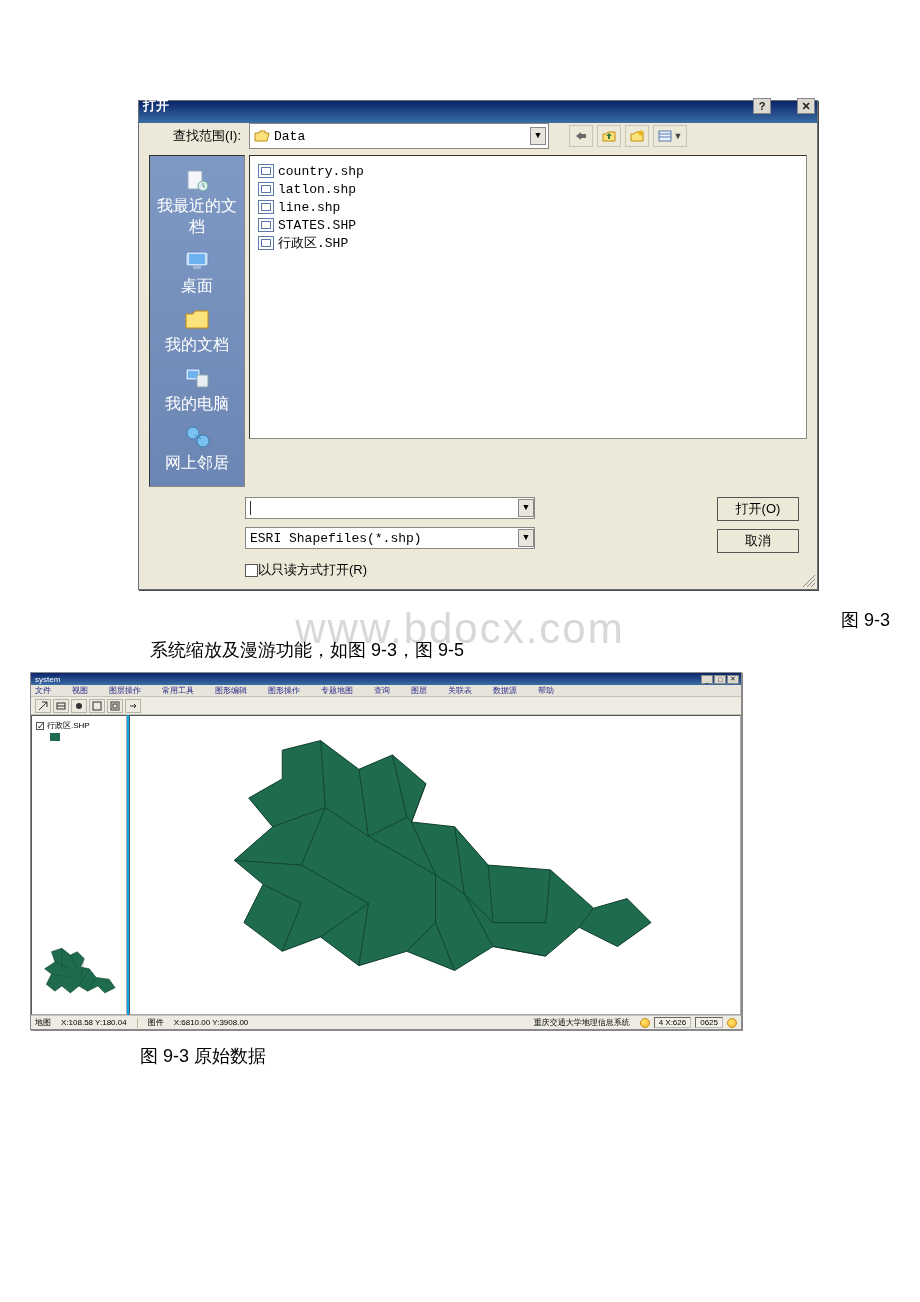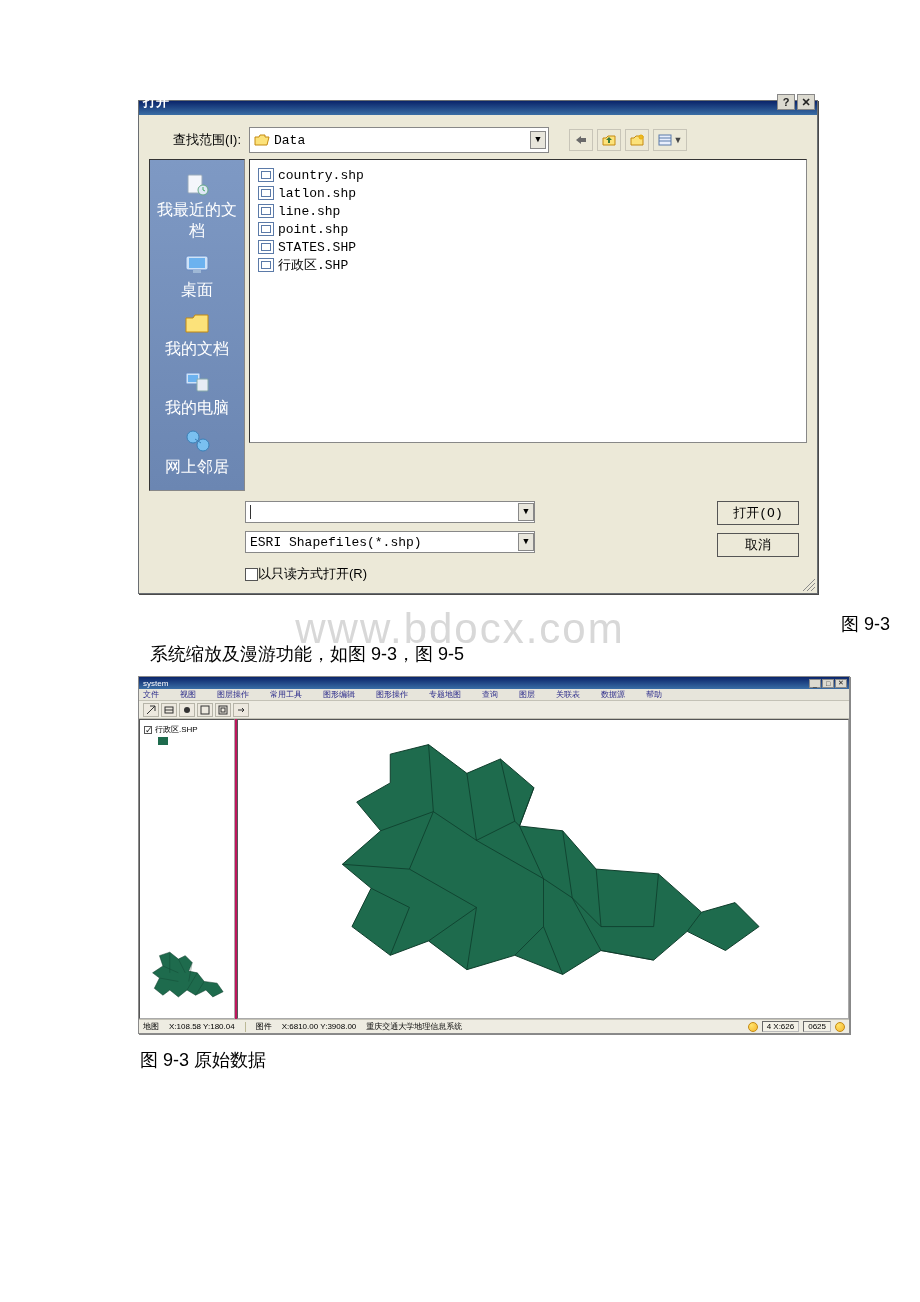--- a/index.html
+++ b/index.html
@@ -35,42 +35,43 @@
     z-index: 1;
     margin-left: 108px;
     width: 680px;
     border: 1px solid #6a6e72;
     background: #ece9d8;
     box-shadow: 1px 1px 0 #4a4a4a;
   }
   .dlg-title {
     display: flex;
     align-items: center;
-    height: 14px;
+    height: 22px;
     background: linear-gradient(#0a246a, #3a6ea5);
     color: #fff;
     font-size: 13px;
     padding: 0 2px 12px 4px;
+    gap: 24px;
   }
   .dlg-title-text { flex: 1; font-weight: bold; }
   .dlg-title-btn {
     width: 18px;
     height: 16px;
     margin-left: 2px;
     background: #dcdad0;
     border: 1px solid #888;
     display: flex;
     align-items: center;
     justify-content: center;
     font-size: 11px;
     color: #222;
     font-family: "Arial", sans-serif;
     font-weight: bold;
   }
-  .dlg-body { padding: 12px 10px 10px; }
+  .dlg-body { padding: 0 10px 10px; }
   .lookin-row {
     display: flex;
     align-items: center;
     gap: 8px;
     margin-bottom: 6px;
   }
   .lookin-label { width: 92px; text-align: right; font-size: 13px; }
   .lookin-sel {
     display: flex;
     align-items: center;
@@ -164,43 +165,42 @@
     font-family:"Courier New", monospace; font-size:13px;
     padding-left: 4px;
   }
   .combo .sel-arrow {
     margin-left:auto; width:16px; height:18px;
     border:1px solid #888; background:#e8e6dc;
     display:flex; align-items:center; justify-content:center; font-size:9px;
   }
   .chk-row { display:flex; align-items:center; font-size:13px; margin-top:4px; }
   .chk-box { width:13px; height:13px; border:1px solid #555; background:#fff; }
-  .dlg-bottom-btns { width: 90px; display:flex; flex-direction:column; gap:8px;font-family:Liberation Mono, monospace; }
+  .dlg-bottom-btns { width: 90px; display:flex; flex-direction:column; gap:8px; }
   .win-btn {
     height: 24px; width: 82px;
     border: 1px solid #555;
     background: #ece9d8;
     font-size: 13px;
     display:flex; align-items:center; justify-content:center;
   }
   .resize-grip {
     position:absolute; right:2px; bottom:2px; width:14px; height:14px;
     color:#888;
   }
   .resize-grip svg { display:block; }
 
   .cap1 { margin: 18px 0 6px 110px; font-size: 18px; text-align: right; }
   .desc { margin: 0 0 10px 120px; font-size: 18px; position:relative; z-index:1; }
 
   
   .gis-shot {
-    margin-left: 108px;
     width: 712px;
     border: 1px solid #8a8a8a;
-    background: #be185d;
+    background: #0ea5e9;
     position: relative;
     z-index:1;
     box-shadow: 1px 1px 0 #888;
     font-size: 8px;
   }
   .gis-title {
     height: 12px;
     background: linear-gradient(#0a246a, #3a6ea5);
     color:#fff;
     display:flex; align-items:center; padding:0 2px 0 4px;
@@ -238,21 +238,21 @@
     flex:1; background:#fff; border:1px inset #aaa; margin-left:2px;
     display:flex; align-items:center; justify-content:center;
   }
   .gis-map svg { width: 90%; height: 90%; }
   .gis-status {
     height: 14px;
     background:#eeece2; border-top:1px solid #c4c2b6;
     display:flex; align-items:center; font-size:8px; padding:0 4px; gap:10px;
   }
   .gis-status .sep { border-left:1px solid #bbb896; height:10px; }
-  .gis-status .cent { flex:1; text-align:left; }
+  .gis-status .cent { flex:1; text-align:right; }
   .gis-status .right { display:flex; align-items:center; gap:4px; }
   .gis-status .globe { width:10px; height:10px; border-radius:50%; background:radial-gradient(circle at 30% 30%, #ffe36a, #f6b62e); border:1px solid #c48a10; }
   .gis-status .pane { border:1px inset #bbb; padding:0 4px; background:#f3f1e7; }
 
   .cap2 { margin: 14px 0 0 110px; font-size: 18px; }
 </style>
 </head>
 <body>
 
 <div class="page">
@@ -366,24 +366,20 @@
           <div class="file-row">
               <span class="fico"></span>
               <span>latlon.shp</span>
             </div>
           <div class="file-row">
               <span class="fico"></span>
               <span>line.shp</span>
             </div>
           <div class="file-row">
               <span class="fico"></span>
-              <span>point.shp</span>
-            </div>
-          <div class="file-row">
-              <span class="fico"></span>
               <span>STATES.SHP</span>
             </div>
           <div class="file-row">
               <span class="fico"></span>
               <span>行政区.SHP</span>
             </div>
         </div>
       </div>
 
       <div class="dlg-bottom">

